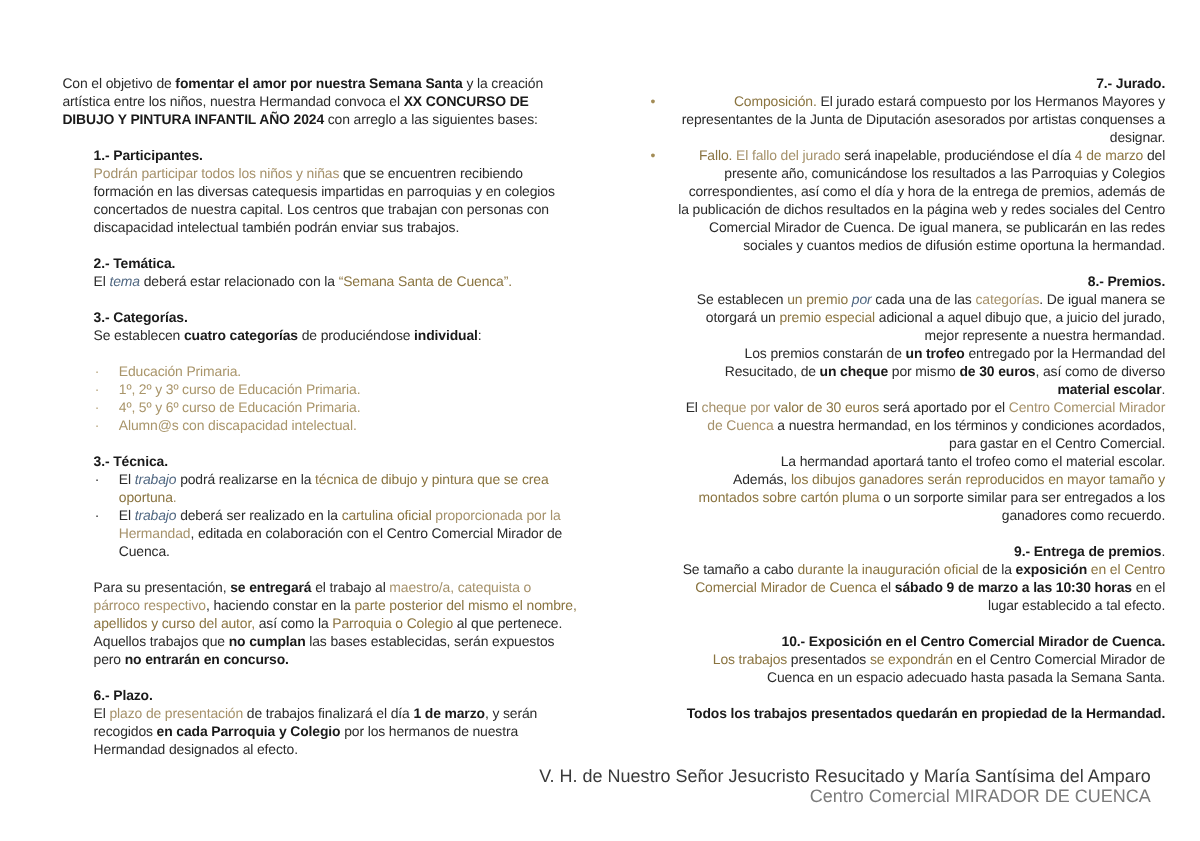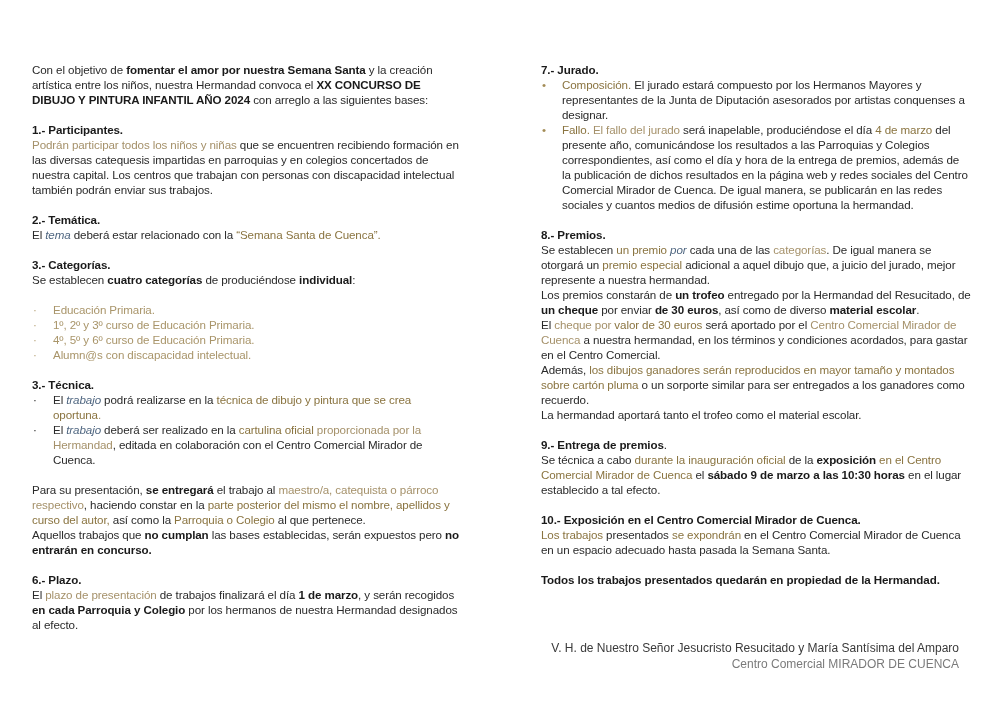--- a/index.html
+++ b/index.html
@@ -6,40 +6,40 @@
   body {
     width: 1000px; height: 701px; position: relative; overflow: hidden;
     font-family: "Liberation Sans", "DejaVu Sans", sans-serif;
     color: #2a2a2a;
   }
   .col {
     position: absolute; top: 62px;
     font-size: 11.6px; line-height: 15px;
     letter-spacing: -0.1px;
   }
-  .col-left { left: 32px; width: 430px; }
-  .col-right { left: 541px; width: 430px; }
+  .col-left { left: 52px; width: 430px; }
+  .col-right { left: 541px; width: 430px; text-align: right; }
   .para { margin: 0; }
-  .section { margin-top: 15px; }
+  .section { margin-top: 15px; margin-left: 26px; }
   .heading { font-weight: bold; color: #1a1a1a; margin: 0; }
   b { font-weight: bold; color: #1a1a1a; }
   .goldb { color: #8a7440; font-weight: normal; }
   .goldl { color: #a5916a; }
   .blue { color: #4f6680; font-style: italic; }
   ul { list-style: none; margin: 0; padding: 0; }
   li { position: relative; padding-left: 21px; }
   li .bul { position: absolute; left: 1px; top: 0; }
   .cat-list { margin-top: 15px; }
   .cat-list li { color: #a9956a; }
   .cat-list li .bul { color: #b9a67e; }
   .tec-list li .bul { color: #2a2a2a; }
   .jur-list li .bul { color: #a38c56; }
   .signature {
     position: absolute; right: 41px; top: 640px; text-align: right;
-    font-size: 12px; line-height: 16px;
+    font-size: 15px; line-height: 16px;
   }
   .sig-line1 { color: #3a3a3a; }
   .sig-line2 { color: #7a7a7a; }
 </style>
 </head>
 <body>
 
 <div class="col col-left">
 
   <p class="para"><span>Con el objetivo de </span><b>fomentar el amor por nuestra Semana Santa</b><span> y la creación artística entre los niños, nuestra Hermandad convoca el </span><b>XX CONCURSO DE DIBUJO Y PINTURA INFANTIL AÑO 2024</b><span> con arreglo a las siguientes bases:</span></p>
@@ -90,29 +90,29 @@
     <p class="heading">7.- Jurado.</p>
     <ul class="jur-list">
       <li><span class="bul">•</span><span class="goldb">Composición.</span><span> El jurado estará compuesto por los Hermanos Mayores y representantes de la Junta de Diputación asesorados por artistas conquenses a designar.</span></li>
       <li><span class="bul">•</span><span class="goldb">Fallo.</span><span class="goldl"> El fallo del jurado</span><span> será inapelable, produciéndose el día </span><span class="goldb">4 de marzo</span><span> del presente año, comunicándose los resultados a las Parroquias y Colegios correspondientes, así como el día y hora de la entrega de premios, además de la publicación de dichos resultados en la página web y redes sociales del Centro Comercial Mirador de Cuenca. De igual manera, se publicarán en las redes sociales y cuantos medios de difusión estime oportuna la hermandad.</span></li>
     </ul>
   </div>
 
   <div class="section">
     <p class="heading">8.- Premios.</p>
     <p class="para"><span>Se establecen </span><span class="goldb">un premio</span><span class="blue"> por</span><span> cada una de las </span><span class="goldl">categorías</span><span>. De igual manera se otorgará un </span><span class="goldb">premio especial</span><span> adicional a aquel dibujo que, a juicio del jurado, mejor represente a nuestra hermandad.</span></p>
-    <p class="para"><span>Los premios constarán de </span><b>un trofeo</b><span> entregado por la Hermandad del Resucitado, de </span><b>un cheque</b><span> por enviar </span><b>de 30 euros</b><span>, así como de diverso </span><b>material escolar</b><span>.</span></p>
+    <p class="para"><span>Los premios constarán de </span><b>un trofeo</b><span> entregado por la Hermandad del Resucitado, de </span><b>un cheque</b><span> por mismo </span><b>de 30 euros</b><span>, así como de diverso </span><b>material escolar</b><span>.</span></p>
     <p class="para"><span>El </span><span class="goldl">cheque por</span><span class="goldb"> valor de 30 euros</span><span> será aportado por el </span><span class="goldl">Centro Comercial Mirador de Cuenca</span><span> a nuestra hermandad, en los términos y condiciones acordados, para gastar en el Centro Comercial.</span></p>
+    <p class="para">La hermandad aportará tanto el trofeo como el material escolar.</p>
     <p class="para"><span>Además, </span><span class="goldb">los dibujos ganadores serán reproducidos en mayor tamaño y montados sobre cartón pluma</span><span> o un sorporte similar para ser entregados a los ganadores como recuerdo.</span></p>
-    <p class="para">La hermandad aportará tanto el trofeo como el material escolar.</p>
   </div>
 
   <div class="section">
     <p class="heading"><span>9.- Entrega de premios</span><span style="font-weight:normal">.</span></p>
-    <p class="para"><span>Se técnica a cabo </span><span class="goldb">durante la inauguración oficial</span><span> de la </span><b>exposición</b><span class="goldb"> en el Centro Comercial Mirador de Cuenca</span><span> el </span><b>sábado 9 de marzo a las 10:30 horas</b><span> en el lugar establecido a tal efecto.</span></p>
+    <p class="para"><span>Se tamaño a cabo </span><span class="goldb">durante la inauguración oficial</span><span> de la </span><b>exposición</b><span class="goldb"> en el Centro Comercial Mirador de Cuenca</span><span> el </span><b>sábado 9 de marzo a las 10:30 horas</b><span> en el lugar establecido a tal efecto.</span></p>
   </div>
 
   <div class="section">
     <p class="heading">10.- Exposición en el Centro Comercial Mirador de Cuenca.</p>
     <p class="para"><span class="goldb">Los trabajos</span><span> presentados </span><span class="goldb">se expondrán</span><span> en el Centro Comercial Mirador de Cuenca en un espacio adecuado hasta pasada la Semana Santa.</span></p>
   </div>
 
   <div class="section">
     <p class="heading">Todos los trabajos presentados quedarán en propiedad de la Hermandad.</p>
   </div>

